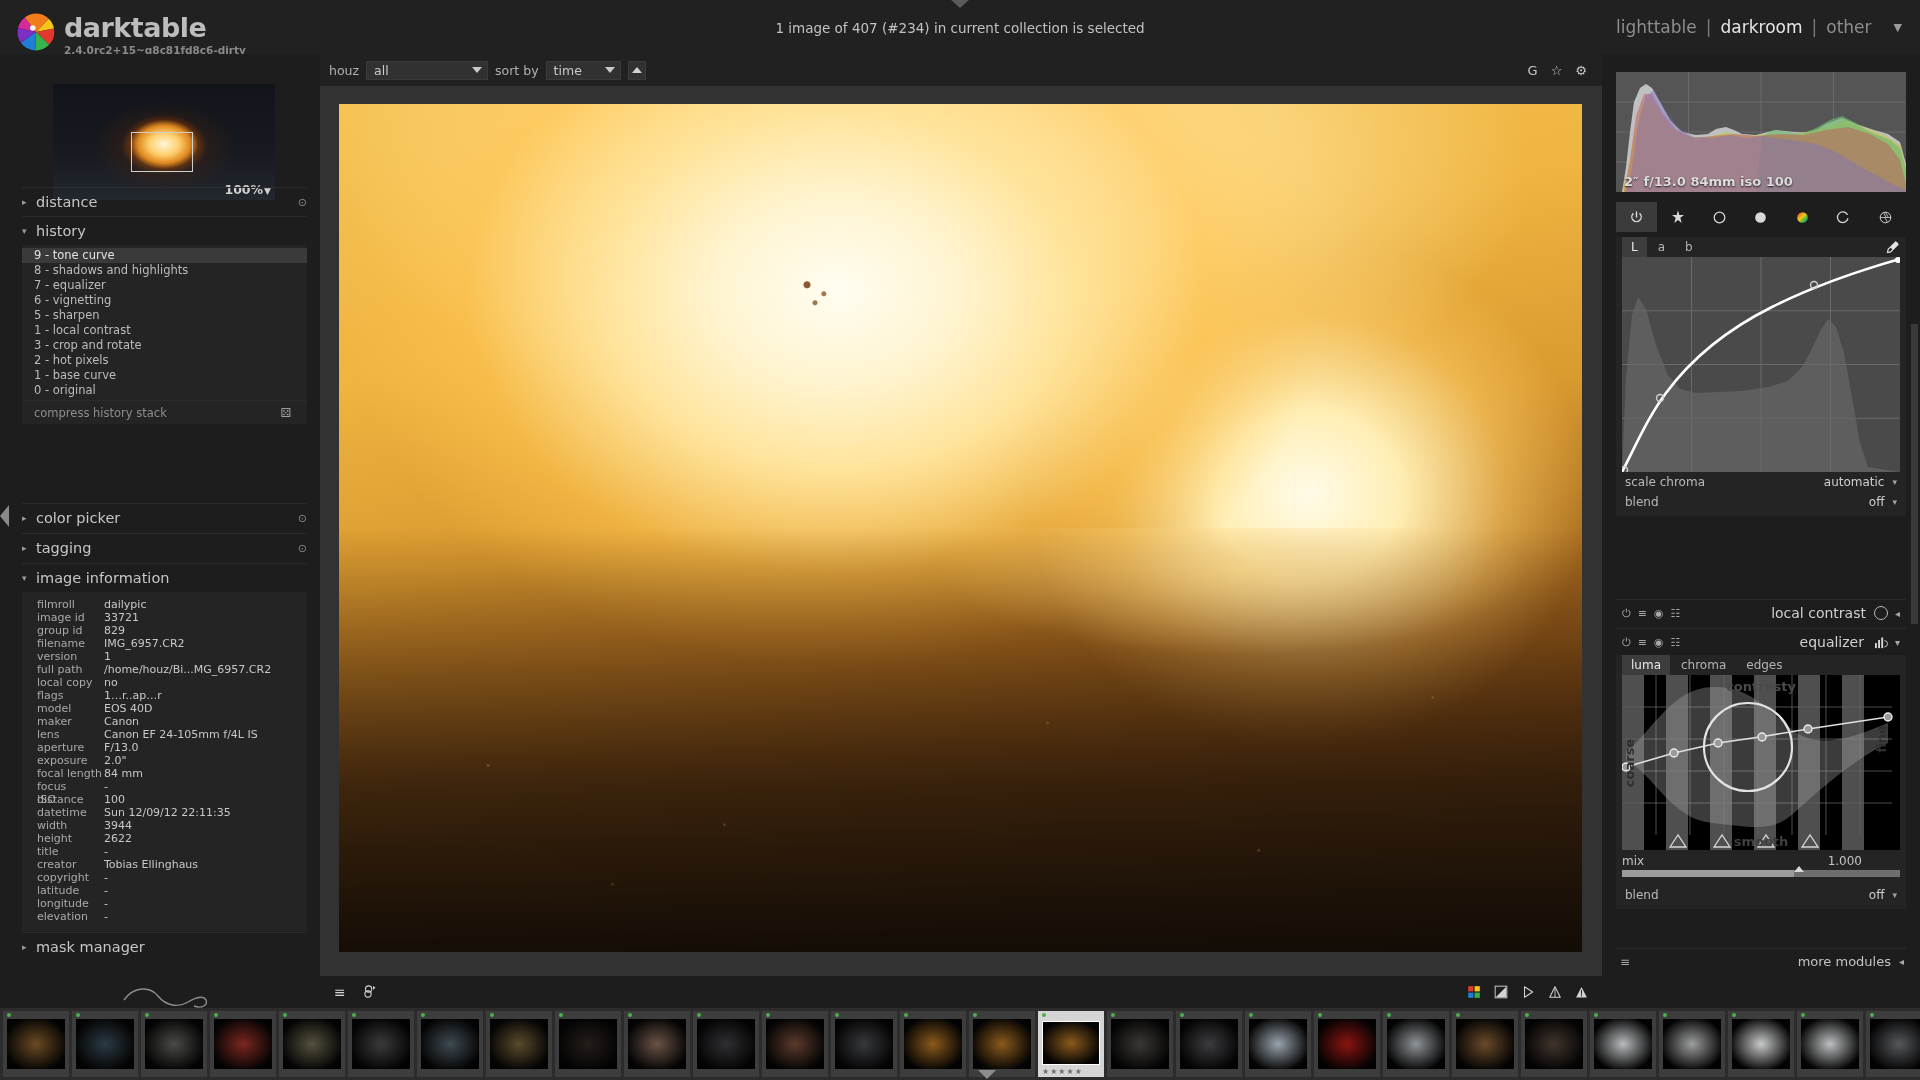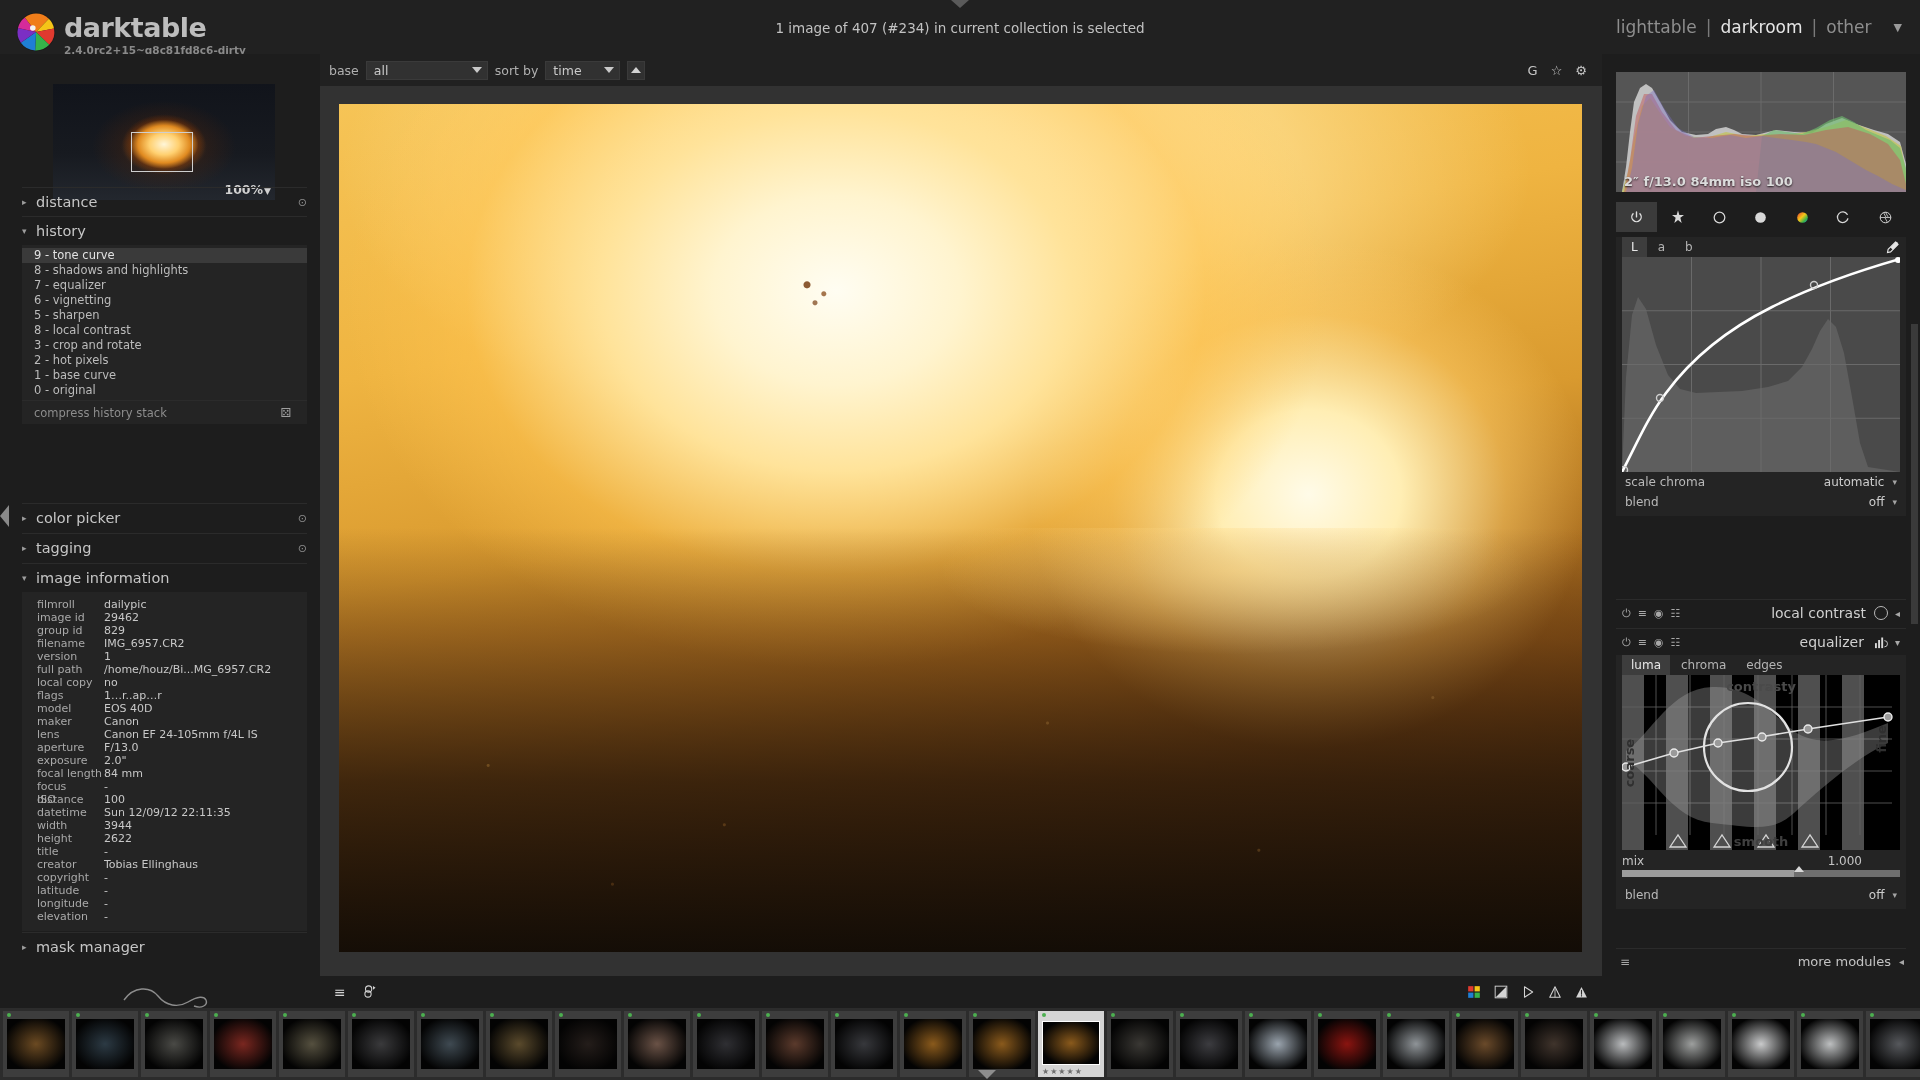--- a/index.html
+++ b/index.html
@@ -240,21 +240,21 @@
       <div class="sec-head">
         <span class="sec-arrow">▾</span>
         <span class="sec-title">history</span>
       </div>
       <div class="hist-list">
         <div class="hist-item sel">9 - tone curve</div>
         <div class="hist-item">8 - shadows and highlights</div>
         <div class="hist-item">7 - equalizer</div>
         <div class="hist-item">6 - vignetting</div>
         <div class="hist-item">5 - sharpen</div>
-        <div class="hist-item">8 - local contrast</div>
+        <div class="hist-item">1 - local contrast</div>
         <div class="hist-item">3 - crop and rotate</div>
         <div class="hist-item">2 - hot pixels</div>
         <div class="hist-item">1 - base curve</div>
         <div class="hist-item">0 - original</div>
       </div>
       <div class="hist-foot">
         <span>compress history stack</span>
         <span class="ic">⚄</span>
       </div>
     </div>
@@ -280,21 +280,21 @@
         <span class="sec-arrow">▾</span>
         <span class="sec-title">image information</span>
       </div>
       <div class="info-table" id="info-table">
           <div class="info-row">
             <span class="info-k">filmroll</span>
             <span class="info-v">dailypic</span>
           </div>
           <div class="info-row">
             <span class="info-k">image id</span>
-            <span class="info-v">29462</span>
+            <span class="info-v">33721</span>
           </div>
           <div class="info-row">
             <span class="info-k">group id</span>
             <span class="info-v">829</span>
           </div>
           <div class="info-row">
             <span class="info-k">filename</span>
             <span class="info-v">IMG_6957.CR2</span>
           </div>
           <div class="info-row">
@@ -394,21 +394,21 @@
     <svg class="squiggle" viewBox="0 0 90 30">
       <path d="M4,16 C14,2 30,2 38,12 C46,22 58,24 68,18 C78,12 84,12 86,16 C88,21 82,25 74,22" fill="none" stroke="#8d8d8d" stroke-width="1.4"></path>
     </svg>
   </div>
 
   <div class="side-arrow sa-left"></div>
   <div class="side-arrow sa-right"></div>
 
   <div class="center-toolbar">
     <div class="ct-inner">
-      <span class="ct-lab">base</span>
+      <span class="ct-lab">houz</span>
       <div class="combo w-view">
         <span class="cv">all</span>
         <span class="carr"></span>
       </div>
       <span class="ct-lab">sort by</span>
       <div class="combo w-sort">
         <span class="cv">time</span>
         <span class="carr"></span>
       </div>
       <div class="sortdir">

